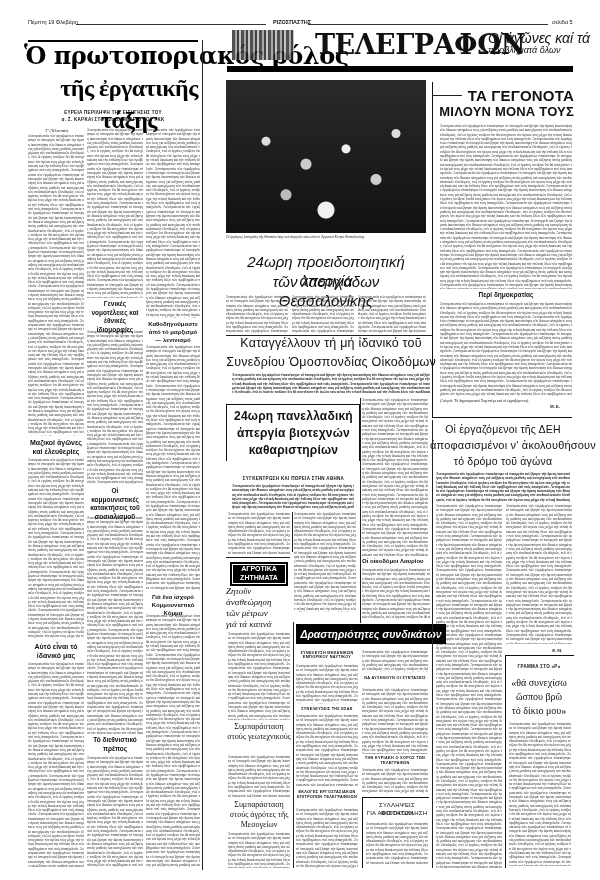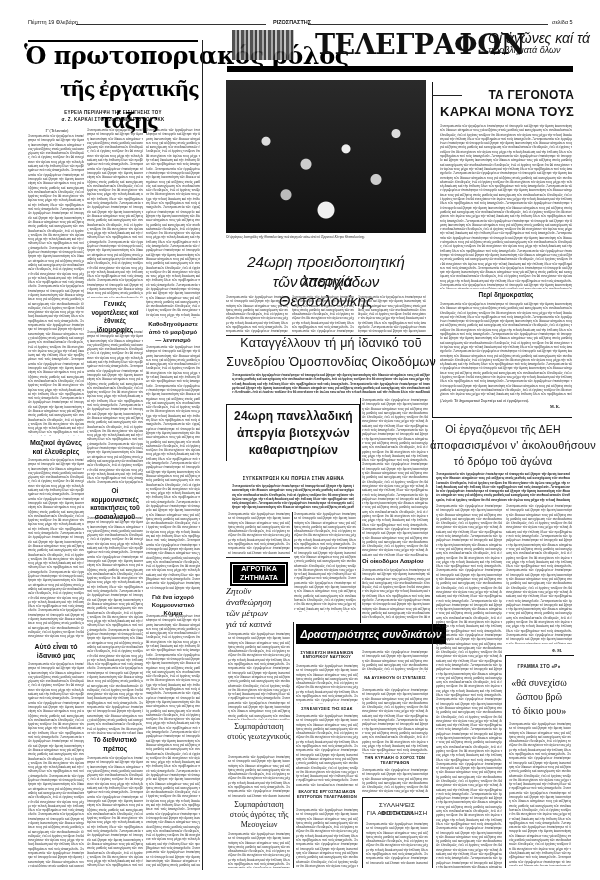--- a/index.html
+++ b/index.html
@@ -80,22 +80,22 @@
 <div class="abs fill" style="left:226px;top:235px;width:200px;height:14px;font-style:italic;">Οἱ ἐργάτριες λαστιχάδες τῆς Θεσσαλονίκης πού ἀπεργοῦν κάτω ἀπό τό Ἐργατικό Κέντρο Θεσσαλονίκης.</div>
 
 <div class="abs ital" style="left:226px;top:252px;width:200px;text-align:center;font-size:15px;line-height:19px;">24ωρη προειδοποιητική ἀπεργία</div>
 <div class="abs ital" style="left:226px;top:272px;width:200px;text-align:center;font-size:15px;line-height:19px;">τῶν λαστιχάδων Θεσσαλονίκης</div>
 <div class="abs fill" style="left:226px;top:295px;width:62px;height:38px;">Ἀντιπροσωπεία τῶν ἐργαζομένων ἐπισκέφτηκε τό ὑπουργεῖο καί ζήτησε τήν ἄμεση ἱκανοποίηση τῶν δίκαιων αἰτημάτων τους γιά αὐξήσεις στούς μισθούς καί κατοχύρωση τῶν συνδικαλιστικῶν ἐλευθεριῶν, ἐνῶ οἱ ἐργάτες τονίζουν ὅτι θά συνεχίσουν τόν ἀγώνα τους μέχρι τήν τελική δικαίωση καί τήν ἐπίλυση ὅλων τῶν προβλημάτων πού τούς ἀπασχολοῦν. Ἀντιπροσωπεία τῶν ἐργαζομένων ἐπισκέφτηκε τό ὑπουργεῖο καί ζήτησε τήν ἄμεση ἱκανοποίηση τῶν δίκαιων αἰτημάτων τους γιά αὐξήσεις στούς μισθούς καί κατοχύρωση τῶν συνδικαλιστικῶν ἐλευθεριῶν, ἐνῶ οἱ ἐργάτες τονίζουν ὅτι θά συνεχίσουν τόν ἀγώνα τους μέχρι τήν τελική δικαίωση καί τήν ἐπίλυση ὅλων τῶν προβλημάτων πού τούς ἀπασχολοῦν. Ἀντιπροσωπεία τῶν ἐργαζομένων ἐπισκέφτηκε τό ὑπουργεῖο καί ζήτησε τήν ἄμεση ἱκανοποίηση τῶν δίκαιων αἰτημάτων τους γιά αὐξήσεις στούς μισθούς καί κατοχύρωση τῶν συνδικαλιστικῶν ἐλευθεριῶν, ἐνῶ οἱ ἐργάτες τονίζουν ὅτι θά συνεχίσουν τόν ἀγώνα τους μέχρι τήν τελική δικαίωση καί τήν ἐπίλυση ὅλων τῶν προβλημάτων πού τούς ἀπασχολοῦν. Ἀντιπροσωπεία τῶν ἐργαζομένων ἐπισκέφτηκε τό ὑπουργεῖο καί ζήτησε τήν ἄμεση ἱκανοποίηση τῶν δίκαιων αἰτημάτων τους γιά αὐξήσεις στούς μισθούς καί κατοχύρωση τῶν συνδικαλιστικῶν ἐλευθεριῶν, ἐνῶ οἱ ἐργάτες τονίζουν ὅτι θά συνεχίσουν τόν ἀγώνα τους μέχρι τήν τελική δικαίωση καί τήν ἐπίλυση ὅλων τῶν προβλημάτων πού τούς ἀπασχολοῦν. Ἀντιπροσωπεία τῶν ἐργαζομένων ἐπισκέφτηκε τό ὑπουργεῖο καί ζήτησε τήν ἄμεση ἱκανοποίηση τῶν δίκαιων αἰτημάτων τους γιά αὐξήσεις στούς μισθούς καί κατοχύρωση τῶν συνδικαλιστικῶν ἐλευθεριῶν, ἐνῶ οἱ ἐργάτες τονίζουν ὅτι θά συνεχίσουν τόν ἀγώνα τους μέχρι τήν τελική δικαίωση καί τήν ἐπίλυση ὅλων τῶν προβλημάτων πού τούς ἀπασχολοῦν. Ἀντιπροσωπεία τῶν ἐργαζομένων ἐπισκέφτηκε τό ὑπουργεῖο καί ζήτησε τήν ἄμεση ἱκανοποίηση τῶν δίκαιων αἰτημάτων τους γιά αὐξήσεις στούς μισθούς καί κατοχύρωση τῶν συνδικαλιστικῶν ἐλευθεριῶν, ἐνῶ οἱ ἐργάτες τονίζουν ὅτι θά συνεχίσουν τόν ἀγώνα τους μέχρι τήν τελική δικαίωση καί τήν ἐπίλυση ὅλων τῶν προβλημάτων πού τούς ἀπασχολοῦν. Ἀντιπροσωπεία τῶν ἐργαζομένων ἐπισκέφτηκε τό ὑπουργεῖο καί ζήτησε τήν ἄμεση ἱκανοποίηση τῶν δίκαιων αἰτημάτων τους γιά αὐξήσεις στούς μισθούς καί κατοχύρωση τῶν συνδικαλιστικῶν ἐλευθεριῶν, ἐνῶ οἱ ἐργάτες τονίζουν ὅτι θά συνεχίσουν τόν ἀγώνα τους μέχρι τήν τελική δικαίωση καί τήν ἐπίλυση ὅλων τῶν προβλημάτων πού τούς ἀπασχολοῦν. Ἀντιπροσωπεία τῶν ἐργαζομένων ἐπισκέφτηκε τό ὑπουργεῖο καί ζήτησε τήν ἄμεση ἱκανοποίηση τῶν δίκαιων αἰτημάτων τους γιά αὐξήσεις στούς μισθούς καί κατοχύρωση τῶν συνδικαλιστικῶν ἐλευθεριῶν, ἐνῶ οἱ ἐργάτες τονίζουν ὅτι θά συνεχίσουν τόν ἀγώνα τους μέχρι τήν τελική δικαίωση καί τήν ἐπίλυση ὅλων τῶν προβλημάτων πού τούς ἀπασχολοῦν. Ἀντιπροσωπεία τῶν ἐργαζομένων ἐπισκέφτηκε τό ὑπουργεῖο καί ζήτησε τήν ἄμεση ἱκανοποίηση τῶν δίκαιων αἰτημάτων τους γιά αὐξήσεις στούς μισθούς καί κατοχύρωση τῶν συνδικαλιστικῶν ἐλευθεριῶν, ἐνῶ οἱ ἐργάτες τονίζουν ὅτι θά συνεχίσουν τόν ἀγώνα τους μέχρι τήν τελική δικαίωση καί τήν ἐπίλυση ὅλων τῶν προβλημάτων πού τούς ἀπασχολοῦν. Ἀντιπροσωπεία τῶν ἐργαζομένων ἐπισκέφτηκε τό ὑπουργεῖο καί ζήτησε τήν ἄμεση ἱκανοποίηση τῶν δίκαιων αἰτημάτων τους γιά αὐξήσεις στούς μισθούς καί κατοχύρωση τῶν συνδικαλιστικῶν ἐλευθεριῶν, ἐνῶ οἱ ἐργάτες τονίζουν ὅτι θά συνεχίσουν τόν ἀγώνα τους μέχρι τήν τελική δικαίωση καί τήν ἐπίλυση ὅλων τῶν προβλημάτων πού τούς ἀπασχολοῦν. Ἀντιπροσωπεία τῶν ἐργαζομένων ἐπισκέφτηκε τό ὑπουργεῖο καί ζήτησε τήν ἄμεση ἱκανοποίηση τῶν δίκαιων αἰτημάτων τους γιά αὐξήσεις στούς μισθούς καί κατοχύρωση τῶν συνδικαλιστικῶν ἐλευθεριῶν, ἐνῶ οἱ ἐργάτες τονίζουν ὅτι θά συνεχίσουν τόν ἀγώνα τους μέχρι τήν τελική δικαίωση καί τήν ἐπίλυση ὅλων τῶν προβλημάτων πού τούς ἀπασχολοῦν. Ἀντιπροσωπεία τῶν ἐργαζομένων ἐπισκέφτηκε τό ὑπουργεῖο καί ζήτησε τήν ἄμεση ἱκανοποίηση τῶν δίκαιων αἰτημάτων τους γιά αὐξήσεις στούς μισθούς καί κατοχύρωση τῶν συνδικαλιστικῶν ἐλευθεριῶν, ἐνῶ οἱ ἐργάτες τονίζουν ὅτι θά συνεχίσουν τόν ἀγώνα τους μέχρι τήν τελική δικαίωση καί τήν ἐπίλυση ὅλων τῶν προβλημάτων πού τούς ἀπασχολοῦν. </div>
 <div class="abs fill" style="left:292px;top:295px;width:62px;height:38px;">Ἀντιπροσωπεία τῶν ἐργαζομένων ἐπισκέφτηκε τό ὑπουργεῖο καί ζήτησε τήν ἄμεση ἱκανοποίηση τῶν δίκαιων αἰτημάτων τους γιά αὐξήσεις στούς μισθούς καί κατοχύρωση τῶν συνδικαλιστικῶν ἐλευθεριῶν, ἐνῶ οἱ ἐργάτες τονίζουν ὅτι θά συνεχίσουν τόν ἀγώνα τους μέχρι τήν τελική δικαίωση καί τήν ἐπίλυση ὅλων τῶν προβλημάτων πού τούς ἀπασχολοῦν. Ἀντιπροσωπεία τῶν ἐργαζομένων ἐπισκέφτηκε τό ὑπουργεῖο καί ζήτησε τήν ἄμεση ἱκανοποίηση τῶν δίκαιων αἰτημάτων τους γιά αὐξήσεις στούς μισθούς καί κατοχύρωση τῶν συνδικαλιστικῶν ἐλευθεριῶν, ἐνῶ οἱ ἐργάτες τονίζουν ὅτι θά συνεχίσουν τόν ἀγώνα τους μέχρι τήν τελική δικαίωση καί τήν ἐπίλυση ὅλων τῶν προβλημάτων πού τούς ἀπασχολοῦν. Ἀντιπροσωπεία τῶν ἐργαζομένων ἐπισκέφτηκε τό ὑπουργεῖο καί ζήτησε τήν ἄμεση ἱκανοποίηση τῶν δίκαιων αἰτημάτων τους γιά αὐξήσεις στούς μισθούς καί κατοχύρωση τῶν συνδικαλιστικῶν ἐλευθεριῶν, ἐνῶ οἱ ἐργάτες τονίζουν ὅτι θά συνεχίσουν τόν ἀγώνα τους μέχρι τήν τελική δικαίωση καί τήν ἐπίλυση ὅλων τῶν προβλημάτων πού τούς ἀπασχολοῦν. Ἀντιπροσωπεία τῶν ἐργαζομένων ἐπισκέφτηκε τό ὑπουργεῖο καί ζήτησε τήν ἄμεση ἱκανοποίηση τῶν δίκαιων αἰτημάτων τους γιά αὐξήσεις στούς μισθούς καί κατοχύρωση τῶν συνδικαλιστικῶν ἐλευθεριῶν, ἐνῶ οἱ ἐργάτες τονίζουν ὅτι θά συνεχίσουν τόν ἀγώνα τους μέχρι τήν τελική δικαίωση καί τήν ἐπίλυση ὅλων τῶν προβλημάτων πού τούς ἀπασχολοῦν. Ἀντιπροσωπεία τῶν ἐργαζομένων ἐπισκέφτηκε τό ὑπουργεῖο καί ζήτησε τήν ἄμεση ἱκανοποίηση τῶν δίκαιων αἰτημάτων τους γιά αὐξήσεις στούς μισθούς καί κατοχύρωση τῶν συνδικαλιστικῶν ἐλευθεριῶν, ἐνῶ οἱ ἐργάτες τονίζουν ὅτι θά συνεχίσουν τόν ἀγώνα τους μέχρι τήν τελική δικαίωση καί τήν ἐπίλυση ὅλων τῶν προβλημάτων πού τούς ἀπασχολοῦν. Ἀντιπροσωπεία τῶν ἐργαζομένων ἐπισκέφτηκε τό ὑπουργεῖο καί ζήτησε τήν ἄμεση ἱκανοποίηση τῶν δίκαιων αἰτημάτων τους γιά αὐξήσεις στούς μισθούς καί κατοχύρωση τῶν συνδικαλιστικῶν ἐλευθεριῶν, ἐνῶ οἱ ἐργάτες τονίζουν ὅτι θά συνεχίσουν τόν ἀγώνα τους μέχρι τήν τελική δικαίωση καί τήν ἐπίλυση ὅλων τῶν προβλημάτων πού τούς ἀπασχολοῦν. Ἀντιπροσωπεία τῶν ἐργαζομένων ἐπισκέφτηκε τό ὑπουργεῖο καί ζήτησε τήν ἄμεση ἱκανοποίηση τῶν δίκαιων αἰτημάτων τους γιά αὐξήσεις στούς μισθούς καί κατοχύρωση τῶν συνδικαλιστικῶν ἐλευθεριῶν, ἐνῶ οἱ ἐργάτες τονίζουν ὅτι θά συνεχίσουν τόν ἀγώνα τους μέχρι τήν τελική δικαίωση καί τήν ἐπίλυση ὅλων τῶν προβλημάτων πού τούς ἀπασχολοῦν. Ἀντιπροσωπεία τῶν ἐργαζομένων ἐπισκέφτηκε τό ὑπουργεῖο καί ζήτησε τήν ἄμεση ἱκανοποίηση τῶν δίκαιων αἰτημάτων τους γιά αὐξήσεις στούς μισθούς καί κατοχύρωση τῶν συνδικαλιστικῶν ἐλευθεριῶν, ἐνῶ οἱ ἐργάτες τονίζουν ὅτι θά συνεχίσουν τόν ἀγώνα τους μέχρι τήν τελική δικαίωση καί τήν ἐπίλυση ὅλων τῶν προβλημάτων πού τούς ἀπασχολοῦν. Ἀντιπροσωπεία τῶν ἐργαζομένων ἐπισκέφτηκε τό ὑπουργεῖο καί ζήτησε τήν ἄμεση ἱκανοποίηση τῶν δίκαιων αἰτημάτων τους γιά αὐξήσεις στούς μισθούς καί κατοχύρωση τῶν συνδικαλιστικῶν ἐλευθεριῶν, ἐνῶ οἱ ἐργάτες τονίζουν ὅτι θά συνεχίσουν τόν ἀγώνα τους μέχρι τήν τελική δικαίωση καί τήν ἐπίλυση ὅλων τῶν προβλημάτων πού τούς ἀπασχολοῦν. Ἀντιπροσωπεία τῶν ἐργαζομένων ἐπισκέφτηκε τό ὑπουργεῖο καί ζήτησε τήν ἄμεση ἱκανοποίηση τῶν δίκαιων αἰτημάτων τους γιά αὐξήσεις στούς μισθούς καί κατοχύρωση τῶν συνδικαλιστικῶν ἐλευθεριῶν, ἐνῶ οἱ ἐργάτες τονίζουν ὅτι θά συνεχίσουν τόν ἀγώνα τους μέχρι τήν τελική δικαίωση καί τήν ἐπίλυση ὅλων τῶν προβλημάτων πού τούς ἀπασχολοῦν. Ἀντιπροσωπεία τῶν ἐργαζομένων ἐπισκέφτηκε τό ὑπουργεῖο καί ζήτησε τήν ἄμεση ἱκανοποίηση τῶν δίκαιων αἰτημάτων τους γιά αὐξήσεις στούς μισθούς καί κατοχύρωση τῶν συνδικαλιστικῶν ἐλευθεριῶν, ἐνῶ οἱ ἐργάτες τονίζουν ὅτι θά συνεχίσουν τόν ἀγώνα τους μέχρι τήν τελική δικαίωση καί τήν ἐπίλυση ὅλων τῶν προβλημάτων πού τούς ἀπασχολοῦν. Ἀντιπροσωπεία τῶν ἐργαζομένων ἐπισκέφτηκε τό ὑπουργεῖο καί ζήτησε τήν ἄμεση ἱκανοποίηση τῶν δίκαιων αἰτημάτων τους γιά αὐξήσεις στούς μισθούς καί κατοχύρωση τῶν συνδικαλιστικῶν ἐλευθεριῶν, ἐνῶ οἱ ἐργάτες τονίζουν ὅτι θά συνεχίσουν τόν ἀγώνα τους μέχρι τήν τελική δικαίωση καί τήν ἐπίλυση ὅλων τῶν προβλημάτων πού τούς ἀπασχολοῦν. </div>
 <div class="abs fill" style="left:358px;top:295px;width:68px;height:38px;">Ἀντιπροσωπεία τῶν ἐργαζομένων ἐπισκέφτηκε τό ὑπουργεῖο καί ζήτησε τήν ἄμεση ἱκανοποίηση τῶν δίκαιων αἰτημάτων τους γιά αὐξήσεις στούς μισθούς καί κατοχύρωση τῶν συνδικαλιστικῶν ἐλευθεριῶν, ἐνῶ οἱ ἐργάτες τονίζουν ὅτι θά συνεχίσουν τόν ἀγώνα τους μέχρι τήν τελική δικαίωση καί τήν ἐπίλυση ὅλων τῶν προβλημάτων πού τούς ἀπασχολοῦν. Ἀντιπροσωπεία τῶν ἐργαζομένων ἐπισκέφτηκε τό ὑπουργεῖο καί ζήτησε τήν ἄμεση ἱκανοποίηση τῶν δίκαιων αἰτημάτων τους γιά αὐξήσεις στούς μισθούς καί κατοχύρωση τῶν συνδικαλιστικῶν ἐλευθεριῶν, ἐνῶ οἱ ἐργάτες τονίζουν ὅτι θά συνεχίσουν τόν ἀγώνα τους μέχρι τήν τελική δικαίωση καί τήν ἐπίλυση ὅλων τῶν προβλημάτων πού τούς ἀπασχολοῦν. Ἀντιπροσωπεία τῶν ἐργαζομένων ἐπισκέφτηκε τό ὑπουργεῖο καί ζήτησε τήν ἄμεση ἱκανοποίηση τῶν δίκαιων αἰτημάτων τους γιά αὐξήσεις στούς μισθούς καί κατοχύρωση τῶν συνδικαλιστικῶν ἐλευθεριῶν, ἐνῶ οἱ ἐργάτες τονίζουν ὅτι θά συνεχίσουν τόν ἀγώνα τους μέχρι τήν τελική δικαίωση καί τήν ἐπίλυση ὅλων τῶν προβλημάτων πού τούς ἀπασχολοῦν. Ἀντιπροσωπεία τῶν ἐργαζομένων ἐπισκέφτηκε τό ὑπουργεῖο καί ζήτησε τήν ἄμεση ἱκανοποίηση τῶν δίκαιων αἰτημάτων τους γιά αὐξήσεις στούς μισθούς καί κατοχύρωση τῶν συνδικαλιστικῶν ἐλευθεριῶν, ἐνῶ οἱ ἐργάτες τονίζουν ὅτι θά συνεχίσουν τόν ἀγώνα τους μέχρι τήν τελική δικαίωση καί τήν ἐπίλυση ὅλων τῶν προβλημάτων πού τούς ἀπασχολοῦν. Ἀντιπροσωπεία τῶν ἐργαζομένων ἐπισκέφτηκε τό ὑπουργεῖο καί ζήτησε τήν ἄμεση ἱκανοποίηση τῶν δίκαιων αἰτημάτων τους γιά αὐξήσεις στούς μισθούς καί κατοχύρωση τῶν συνδικαλιστικῶν ἐλευθεριῶν, ἐνῶ οἱ ἐργάτες τονίζουν ὅτι θά συνεχίσουν τόν ἀγώνα τους μέχρι τήν τελική δικαίωση καί τήν ἐπίλυση ὅλων τῶν προβλημάτων πού τούς ἀπασχολοῦν. Ἀντιπροσωπεία τῶν ἐργαζομένων ἐπισκέφτηκε τό ὑπουργεῖο καί ζήτησε τήν ἄμεση ἱκανοποίηση τῶν δίκαιων αἰτημάτων τους γιά αὐξήσεις στούς μισθούς καί κατοχύρωση τῶν συνδικαλιστικῶν ἐλευθεριῶν, ἐνῶ οἱ ἐργάτες τονίζουν ὅτι θά συνεχίσουν τόν ἀγώνα τους μέχρι τήν τελική δικαίωση καί τήν ἐπίλυση ὅλων τῶν προβλημάτων πού τούς ἀπασχολοῦν. Ἀντιπροσωπεία τῶν ἐργαζομένων ἐπισκέφτηκε τό ὑπουργεῖο καί ζήτησε τήν ἄμεση ἱκανοποίηση τῶν δίκαιων αἰτημάτων τους γιά αὐξήσεις στούς μισθούς καί κατοχύρωση τῶν συνδικαλιστικῶν ἐλευθεριῶν, ἐνῶ οἱ ἐργάτες τονίζουν ὅτι θά συνεχίσουν τόν ἀγώνα τους μέχρι τήν τελική δικαίωση καί τήν ἐπίλυση ὅλων τῶν προβλημάτων πού τούς ἀπασχολοῦν. Ἀντιπροσωπεία τῶν ἐργαζομένων ἐπισκέφτηκε τό ὑπουργεῖο καί ζήτησε τήν ἄμεση ἱκανοποίηση τῶν δίκαιων αἰτημάτων τους γιά αὐξήσεις στούς μισθούς καί κατοχύρωση τῶν συνδικαλιστικῶν ἐλευθεριῶν, ἐνῶ οἱ ἐργάτες τονίζουν ὅτι θά συνεχίσουν τόν ἀγώνα τους μέχρι τήν τελική δικαίωση καί τήν ἐπίλυση ὅλων τῶν προβλημάτων πού τούς ἀπασχολοῦν. Ἀντιπροσωπεία τῶν ἐργαζομένων ἐπισκέφτηκε τό ὑπουργεῖο καί ζήτησε τήν ἄμεση ἱκανοποίηση τῶν δίκαιων αἰτημάτων τους γιά αὐξήσεις στούς μισθούς καί κατοχύρωση τῶν συνδικαλιστικῶν ἐλευθεριῶν, ἐνῶ οἱ ἐργάτες τονίζουν ὅτι θά συνεχίσουν τόν ἀγώνα τους μέχρι τήν τελική δικαίωση καί τήν ἐπίλυση ὅλων τῶν προβλημάτων πού τούς ἀπασχολοῦν. Ἀντιπροσωπεία τῶν ἐργαζομένων ἐπισκέφτηκε τό ὑπουργεῖο καί ζήτησε τήν ἄμεση ἱκανοποίηση τῶν δίκαιων αἰτημάτων τους γιά αὐξήσεις στούς μισθούς καί κατοχύρωση τῶν συνδικαλιστικῶν ἐλευθεριῶν, ἐνῶ οἱ ἐργάτες τονίζουν ὅτι θά συνεχίσουν τόν ἀγώνα τους μέχρι τήν τελική δικαίωση καί τήν ἐπίλυση ὅλων τῶν προβλημάτων πού τούς ἀπασχολοῦν. Ἀντιπροσωπεία τῶν ἐργαζομένων ἐπισκέφτηκε τό ὑπουργεῖο καί ζήτησε τήν ἄμεση ἱκανοποίηση τῶν δίκαιων αἰτημάτων τους γιά αὐξήσεις στούς μισθούς καί κατοχύρωση τῶν συνδικαλιστικῶν ἐλευθεριῶν, ἐνῶ οἱ ἐργάτες τονίζουν ὅτι θά συνεχίσουν τόν ἀγώνα τους μέχρι τήν τελική δικαίωση καί τήν ἐπίλυση ὅλων τῶν προβλημάτων πού τούς ἀπασχολοῦν. Ἀντιπροσωπεία τῶν ἐργαζομένων ἐπισκέφτηκε τό ὑπουργεῖο καί ζήτησε τήν ἄμεση ἱκανοποίηση τῶν δίκαιων αἰτημάτων τους γιά αὐξήσεις στούς μισθούς καί κατοχύρωση τῶν συνδικαλιστικῶν ἐλευθεριῶν, ἐνῶ οἱ ἐργάτες τονίζουν ὅτι θά συνεχίσουν τόν ἀγώνα τους μέχρι τήν τελική δικαίωση καί τήν ἐπίλυση ὅλων τῶν προβλημάτων πού τούς ἀπασχολοῦν. </div>
 
 <div class="box" style="left:432px;top:82px;width:140px;height:335px;border-right:none;border-bottom:none;border-top:none;"></div>
 <div class="hr" style="left:432px;top:95px;width:30px;"></div>
-<div class="abs cond" style="left:462px;top:88px;width:112px;text-align:right;font-size:12px;line-height:15px;">ΤΑ ΓΕΓΟΝΟΤΑ</div>
-<div class="abs cond" style="left:436px;top:104px;width:138px;text-align:right;font-size:13px;line-height:15px;">ΚΑΡΚΑΙ ΜΟΝΑ ΤΟΥΣ</div>
+<div class="abs cond" style="left:462px;top:88px;width:112px;text-align:right;font-size:15px;line-height:15px;">ΤΑ ΓΕΓΟΝΟΤΑ</div>
+<div class="abs cond" style="left:436px;top:104px;width:138px;text-align:right;font-size:13px;line-height:15px;">ΜΙΛΟΥΝ ΜΟΝΑ ΤΟΥΣ</div>
 <div class="abs fill" style="left:440px;top:124px;width:132px;height:165px;">Ἀντιπροσωπεία τῶν ἐργαζομένων ἐπισκέφτηκε τό ὑπουργεῖο καί ζήτησε τήν ἄμεση ἱκανοποίηση τῶν δίκαιων αἰτημάτων τους γιά αὐξήσεις στούς μισθούς καί κατοχύρωση τῶν συνδικαλιστικῶν ἐλευθεριῶν, ἐνῶ οἱ ἐργάτες τονίζουν ὅτι θά συνεχίσουν τόν ἀγώνα τους μέχρι τήν τελική δικαίωση καί τήν ἐπίλυση ὅλων τῶν προβλημάτων πού τούς ἀπασχολοῦν. Ἀντιπροσωπεία τῶν ἐργαζομένων ἐπισκέφτηκε τό ὑπουργεῖο καί ζήτησε τήν ἄμεση ἱκανοποίηση τῶν δίκαιων αἰτημάτων τους γιά αὐξήσεις στούς μισθούς καί κατοχύρωση τῶν συνδικαλιστικῶν ἐλευθεριῶν, ἐνῶ οἱ ἐργάτες τονίζουν ὅτι θά συνεχίσουν τόν ἀγώνα τους μέχρι τήν τελική δικαίωση καί τήν ἐπίλυση ὅλων τῶν προβλημάτων πού τούς ἀπασχολοῦν. Ἀντιπροσωπεία τῶν ἐργαζομένων ἐπισκέφτηκε τό ὑπουργεῖο καί ζήτησε τήν ἄμεση ἱκανοποίηση τῶν δίκαιων αἰτημάτων τους γιά αὐξήσεις στούς μισθούς καί κατοχύρωση τῶν συνδικαλιστικῶν ἐλευθεριῶν, ἐνῶ οἱ ἐργάτες τονίζουν ὅτι θά συνεχίσουν τόν ἀγώνα τους μέχρι τήν τελική δικαίωση καί τήν ἐπίλυση ὅλων τῶν προβλημάτων πού τούς ἀπασχολοῦν. Ἀντιπροσωπεία τῶν ἐργαζομένων ἐπισκέφτηκε τό ὑπουργεῖο καί ζήτησε τήν ἄμεση ἱκανοποίηση τῶν δίκαιων αἰτημάτων τους γιά αὐξήσεις στούς μισθούς καί κατοχύρωση τῶν συνδικαλιστικῶν ἐλευθεριῶν, ἐνῶ οἱ ἐργάτες τονίζουν ὅτι θά συνεχίσουν τόν ἀγώνα τους μέχρι τήν τελική δικαίωση καί τήν ἐπίλυση ὅλων τῶν προβλημάτων πού τούς ἀπασχολοῦν. Ἀντιπροσωπεία τῶν ἐργαζομένων ἐπισκέφτηκε τό ὑπουργεῖο καί ζήτησε τήν ἄμεση ἱκανοποίηση τῶν δίκαιων αἰτημάτων τους γιά αὐξήσεις στούς μισθούς καί κατοχύρωση τῶν συνδικαλιστικῶν ἐλευθεριῶν, ἐνῶ οἱ ἐργάτες τονίζουν ὅτι θά συνεχίσουν τόν ἀγώνα τους μέχρι τήν τελική δικαίωση καί τήν ἐπίλυση ὅλων τῶν προβλημάτων πού τούς ἀπασχολοῦν. Ἀντιπροσωπεία τῶν ἐργαζομένων ἐπισκέφτηκε τό ὑπουργεῖο καί ζήτησε τήν ἄμεση ἱκανοποίηση τῶν δίκαιων αἰτημάτων τους γιά αὐξήσεις στούς μισθούς καί κατοχύρωση τῶν συνδικαλιστικῶν ἐλευθεριῶν, ἐνῶ οἱ ἐργάτες τονίζουν ὅτι θά συνεχίσουν τόν ἀγώνα τους μέχρι τήν τελική δικαίωση καί τήν ἐπίλυση ὅλων τῶν προβλημάτων πού τούς ἀπασχολοῦν. Ἀντιπροσωπεία τῶν ἐργαζομένων ἐπισκέφτηκε τό ὑπουργεῖο καί ζήτησε τήν ἄμεση ἱκανοποίηση τῶν δίκαιων αἰτημάτων τους γιά αὐξήσεις στούς μισθούς καί κατοχύρωση τῶν συνδικαλιστικῶν ἐλευθεριῶν, ἐνῶ οἱ ἐργάτες τονίζουν ὅτι θά συνεχίσουν τόν ἀγώνα τους μέχρι τήν τελική δικαίωση καί τήν ἐπίλυση ὅλων τῶν προβλημάτων πού τούς ἀπασχολοῦν. Ἀντιπροσωπεία τῶν ἐργαζομένων ἐπισκέφτηκε τό ὑπουργεῖο καί ζήτησε τήν ἄμεση ἱκανοποίηση τῶν δίκαιων αἰτημάτων τους γιά αὐξήσεις στούς μισθούς καί κατοχύρωση τῶν συνδικαλιστικῶν ἐλευθεριῶν, ἐνῶ οἱ ἐργάτες τονίζουν ὅτι θά συνεχίσουν τόν ἀγώνα τους μέχρι τήν τελική δικαίωση καί τήν ἐπίλυση ὅλων τῶν προβλημάτων πού τούς ἀπασχολοῦν. Ἀντιπροσωπεία τῶν ἐργαζομένων ἐπισκέφτηκε τό ὑπουργεῖο καί ζήτησε τήν ἄμεση ἱκανοποίηση τῶν δίκαιων αἰτημάτων τους γιά αὐξήσεις στούς μισθούς καί κατοχύρωση τῶν συνδικαλιστικῶν ἐλευθεριῶν, ἐνῶ οἱ ἐργάτες τονίζουν ὅτι θά συνεχίσουν τόν ἀγώνα τους μέχρι τήν τελική δικαίωση καί τήν ἐπίλυση ὅλων τῶν προβλημάτων πού τούς ἀπασχολοῦν. Ἀντιπροσωπεία τῶν ἐργαζομένων ἐπισκέφτηκε τό ὑπουργεῖο καί ζήτησε τήν ἄμεση ἱκανοποίηση τῶν δίκαιων αἰτημάτων τους γιά αὐξήσεις στούς μισθούς καί κατοχύρωση τῶν συνδικαλιστικῶν ἐλευθεριῶν, ἐνῶ οἱ ἐργάτες τονίζουν ὅτι θά συνεχίσουν τόν ἀγώνα τους μέχρι τήν τελική δικαίωση καί τήν ἐπίλυση ὅλων τῶν προβλημάτων πού τούς ἀπασχολοῦν. Ἀντιπροσωπεία τῶν ἐργαζομένων ἐπισκέφτηκε τό ὑπουργεῖο καί ζήτησε τήν ἄμεση ἱκανοποίηση τῶν δίκαιων αἰτημάτων τους γιά αὐξήσεις στούς μισθούς καί κατοχύρωση τῶν συνδικαλιστικῶν ἐλευθεριῶν, ἐνῶ οἱ ἐργάτες τονίζουν ὅτι θά συνεχίσουν τόν ἀγώνα τους μέχρι τήν τελική δικαίωση καί τήν ἐπίλυση ὅλων τῶν προβλημάτων πού τούς ἀπασχολοῦν. Ἀντιπροσωπεία τῶν ἐργαζομένων ἐπισκέφτηκε τό ὑπουργεῖο καί ζήτησε τήν ἄμεση ἱκανοποίηση τῶν δίκαιων αἰτημάτων τους γιά αὐξήσεις στούς μισθούς καί κατοχύρωση τῶν συνδικαλιστικῶν ἐλευθεριῶν, ἐνῶ οἱ ἐργάτες τονίζουν ὅτι θά συνεχίσουν τόν ἀγώνα τους μέχρι τήν τελική δικαίωση καί τήν ἐπίλυση ὅλων τῶν προβλημάτων πού τούς ἀπασχολοῦν. </div>
 <div class="abs sub" style="left:440px;top:290px;width:132px;font-size:6.5px;">Περί δημοκρατίας</div>
 <div class="abs fill" style="left:440px;top:302px;width:132px;height:95px;">Ἀντιπροσωπεία τῶν ἐργαζομένων ἐπισκέφτηκε τό ὑπουργεῖο καί ζήτησε τήν ἄμεση ἱκανοποίηση τῶν δίκαιων αἰτημάτων τους γιά αὐξήσεις στούς μισθούς καί κατοχύρωση τῶν συνδικαλιστικῶν ἐλευθεριῶν, ἐνῶ οἱ ἐργάτες τονίζουν ὅτι θά συνεχίσουν τόν ἀγώνα τους μέχρι τήν τελική δικαίωση καί τήν ἐπίλυση ὅλων τῶν προβλημάτων πού τούς ἀπασχολοῦν. Ἀντιπροσωπεία τῶν ἐργαζομένων ἐπισκέφτηκε τό ὑπουργεῖο καί ζήτησε τήν ἄμεση ἱκανοποίηση τῶν δίκαιων αἰτημάτων τους γιά αὐξήσεις στούς μισθούς καί κατοχύρωση τῶν συνδικαλιστικῶν ἐλευθεριῶν, ἐνῶ οἱ ἐργάτες τονίζουν ὅτι θά συνεχίσουν τόν ἀγώνα τους μέχρι τήν τελική δικαίωση καί τήν ἐπίλυση ὅλων τῶν προβλημάτων πού τούς ἀπασχολοῦν. Ἀντιπροσωπεία τῶν ἐργαζομένων ἐπισκέφτηκε τό ὑπουργεῖο καί ζήτησε τήν ἄμεση ἱκανοποίηση τῶν δίκαιων αἰτημάτων τους γιά αὐξήσεις στούς μισθούς καί κατοχύρωση τῶν συνδικαλιστικῶν ἐλευθεριῶν, ἐνῶ οἱ ἐργάτες τονίζουν ὅτι θά συνεχίσουν τόν ἀγώνα τους μέχρι τήν τελική δικαίωση καί τήν ἐπίλυση ὅλων τῶν προβλημάτων πού τούς ἀπασχολοῦν. Ἀντιπροσωπεία τῶν ἐργαζομένων ἐπισκέφτηκε τό ὑπουργεῖο καί ζήτησε τήν ἄμεση ἱκανοποίηση τῶν δίκαιων αἰτημάτων τους γιά αὐξήσεις στούς μισθούς καί κατοχύρωση τῶν συνδικαλιστικῶν ἐλευθεριῶν, ἐνῶ οἱ ἐργάτες τονίζουν ὅτι θά συνεχίσουν τόν ἀγώνα τους μέχρι τήν τελική δικαίωση καί τήν ἐπίλυση ὅλων τῶν προβλημάτων πού τούς ἀπασχολοῦν. Ἀντιπροσωπεία τῶν ἐργαζομένων ἐπισκέφτηκε τό ὑπουργεῖο καί ζήτησε τήν ἄμεση ἱκανοποίηση τῶν δίκαιων αἰτημάτων τους γιά αὐξήσεις στούς μισθούς καί κατοχύρωση τῶν συνδικαλιστικῶν ἐλευθεριῶν, ἐνῶ οἱ ἐργάτες τονίζουν ὅτι θά συνεχίσουν τόν ἀγώνα τους μέχρι τήν τελική δικαίωση καί τήν ἐπίλυση ὅλων τῶν προβλημάτων πού τούς ἀπασχολοῦν. Ἀντιπροσωπεία τῶν ἐργαζομένων ἐπισκέφτηκε τό ὑπουργεῖο καί ζήτησε τήν ἄμεση ἱκανοποίηση τῶν δίκαιων αἰτημάτων τους γιά αὐξήσεις στούς μισθούς καί κατοχύρωση τῶν συνδικαλιστικῶν ἐλευθεριῶν, ἐνῶ οἱ ἐργάτες τονίζουν ὅτι θά συνεχίσουν τόν ἀγώνα τους μέχρι τήν τελική δικαίωση καί τήν ἐπίλυση ὅλων τῶν προβλημάτων πού τούς ἀπασχολοῦν. Ἀντιπροσωπεία τῶν ἐργαζομένων ἐπισκέφτηκε τό ὑπουργεῖο καί ζήτησε τήν ἄμεση ἱκανοποίηση τῶν δίκαιων αἰτημάτων τους γιά αὐξήσεις στούς μισθούς καί κατοχύρωση τῶν συνδικαλιστικῶν ἐλευθεριῶν, ἐνῶ οἱ ἐργάτες τονίζουν ὅτι θά συνεχίσουν τόν ἀγώνα τους μέχρι τήν τελική δικαίωση καί τήν ἐπίλυση ὅλων τῶν προβλημάτων πού τούς ἀπασχολοῦν. Ἀντιπροσωπεία τῶν ἐργαζομένων ἐπισκέφτηκε τό ὑπουργεῖο καί ζήτησε τήν ἄμεση ἱκανοποίηση τῶν δίκαιων αἰτημάτων τους γιά αὐξήσεις στούς μισθούς καί κατοχύρωση τῶν συνδικαλιστικῶν ἐλευθεριῶν, ἐνῶ οἱ ἐργάτες τονίζουν ὅτι θά συνεχίσουν τόν ἀγώνα τους μέχρι τήν τελική δικαίωση καί τήν ἐπίλυση ὅλων τῶν προβλημάτων πού τούς ἀπασχολοῦν. Ἀντιπροσωπεία τῶν ἐργαζομένων ἐπισκέφτηκε τό ὑπουργεῖο καί ζήτησε τήν ἄμεση ἱκανοποίηση τῶν δίκαιων αἰτημάτων τους γιά αὐξήσεις στούς μισθούς καί κατοχύρωση τῶν συνδικαλιστικῶν ἐλευθεριῶν, ἐνῶ οἱ ἐργάτες τονίζουν ὅτι θά συνεχίσουν τόν ἀγώνα τους μέχρι τήν τελική δικαίωση καί τήν ἐπίλυση ὅλων τῶν προβλημάτων πού τούς ἀπασχολοῦν. Ἀντιπροσωπεία τῶν ἐργαζομένων ἐπισκέφτηκε τό ὑπουργεῖο καί ζήτησε τήν ἄμεση ἱκανοποίηση τῶν δίκαιων αἰτημάτων τους γιά αὐξήσεις στούς μισθούς καί κατοχύρωση τῶν συνδικαλιστικῶν ἐλευθεριῶν, ἐνῶ οἱ ἐργάτες τονίζουν ὅτι θά συνεχίσουν τόν ἀγώνα τους μέχρι τήν τελική δικαίωση καί τήν ἐπίλυση ὅλων τῶν προβλημάτων πού τούς ἀπασχολοῦν. Ἀντιπροσωπεία τῶν ἐργαζομένων ἐπισκέφτηκε τό ὑπουργεῖο καί ζήτησε τήν ἄμεση ἱκανοποίηση τῶν δίκαιων αἰτημάτων τους γιά αὐξήσεις στούς μισθούς καί κατοχύρωση τῶν συνδικαλιστικῶν ἐλευθεριῶν, ἐνῶ οἱ ἐργάτες τονίζουν ὅτι θά συνεχίσουν τόν ἀγώνα τους μέχρι τήν τελική δικαίωση καί τήν ἐπίλυση ὅλων τῶν προβλημάτων πού τούς ἀπασχολοῦν. Ἀντιπροσωπεία τῶν ἐργαζομένων ἐπισκέφτηκε τό ὑπουργεῖο καί ζήτησε τήν ἄμεση ἱκανοποίηση τῶν δίκαιων αἰτημάτων τους γιά αὐξήσεις στούς μισθούς καί κατοχύρωση τῶν συνδικαλιστικῶν ἐλευθεριῶν, ἐνῶ οἱ ἐργάτες τονίζουν ὅτι θά συνεχίσουν τόν ἀγώνα τους μέχρι τήν τελική δικαίωση καί τήν ἐπίλυση ὅλων τῶν προβλημάτων πού τούς ἀπασχολοῦν. </div>
 <div class="abs" style="left:440px;top:398px;width:132px;font-size:4px;">(Αὐγοῦ: Τό δημοκρατικό Συμπτέρι καί οἱ ἐργαζόμενοι).</div>
 <div class="abs" style="left:550px;top:404px;font-size:4px;font-weight:bold;">Μ. Κ.</div>
 <div class="hr" style="left:432px;top:417px;width:140px;border-top:1.5px solid #111;"></div>
 
 <div class="hr" style="left:226px;top:335px;width:206px;"></div>
 <div class="abs cond" style="left:226px;top:335px;width:210px;text-align:center;font-size:12.5px;line-height:17px;font-weight:normal;">Καταγγέλλουν τή μή ἰδανικό τοῦ</div>
 <div class="abs cond" style="left:226px;top:354px;width:210px;text-align:right;font-size:12.5px;line-height:17px;font-weight:normal;">Συνεδρίου Ὁμοσπονδίας Οἰκοδόμων</div>

